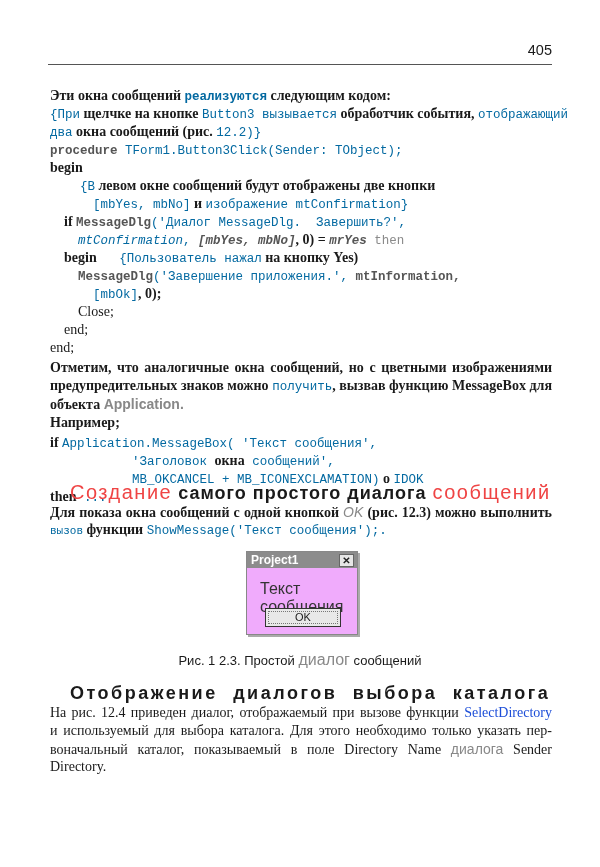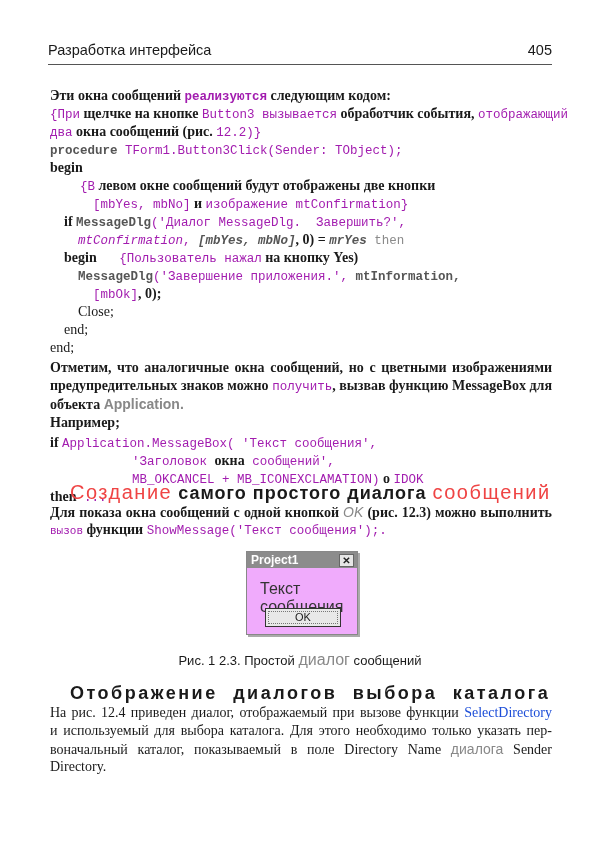--- a/index.html
+++ b/index.html
@@ -10,21 +10,21 @@
   }
   .running-head {
     position: absolute; left: 48px; top: 40px; width: 504px; height: 24px;
     border-bottom: 1.5px solid #555;
     font-family: "Liberation Sans", sans-serif; font-size: 14.5px;
   }
   .running-head .title { position: absolute; left: 0; top: 2px; }
   .running-head .page { position: absolute; right: 0; top: 2px; }
 
   .line { position: absolute; left: 50px; white-space: pre; font-size: 14px; line-height: 18px; }
-  .mono { font-family: "Liberation Mono", monospace; font-size: 12.5px; color: #a21caf; }
+  .mono { font-family: "Liberation Mono", monospace; font-size: 12.5px; color: #0369a1; }
   .faint { color: #8a8a8a; }
   .b { font-weight: bold; }
   .mb { font-family: "Liberation Mono", monospace; font-weight: bold; color: #555; font-size: 12.5px; }
   .it { font-style: italic; }
   .sans-light { font-family: "Liberation Sans", sans-serif; color: #888; }
 
   .just { width: 502px; text-align: justify; text-align-last: justify; white-space: normal; }
 
   h2 {
     position: absolute; margin: 0; font-family: "Liberation Sans", sans-serif;
@@ -55,21 +55,20 @@
   }
   .caption {
     position: absolute; left: 0; width: 600px; top: 651px; text-align: center;
     font-family: "Liberation Sans", sans-serif; font-size: 13px;
   }
 </style>
 </head>
 <body>
 
 <div class="running-head">
-  <span class="title">Разработка интерфейса</span>
   <span class="page">405</span>
 </div>
 
 <div class="line b" style="top:87px"><span>Эти окна сообщений </span><span class="mono">реализуются</span><span> следующим кодом:</span></div>
 
 <div>
   <div class="line" style="top:105px"><span class="mono">{При</span><span class="b"> щелчке на кнопке </span><span class="mono">Button3 вызывается</span><span class="b"> обработчик события, </span><span class="mono">отображающий</span></div>
   <div class="line" style="top:123px"><span class="mono">два</span><span class="b"> окна сообщений (рис. </span><span class="mono">12.2)}</span></div>
   <div class="line" style="top:141px"><span class="mb">procedure</span><span class="mono"> TForm1.Button3Click(Sender: TObject);</span></div>
   <div class="line b" style="top:159px">begin</div>

